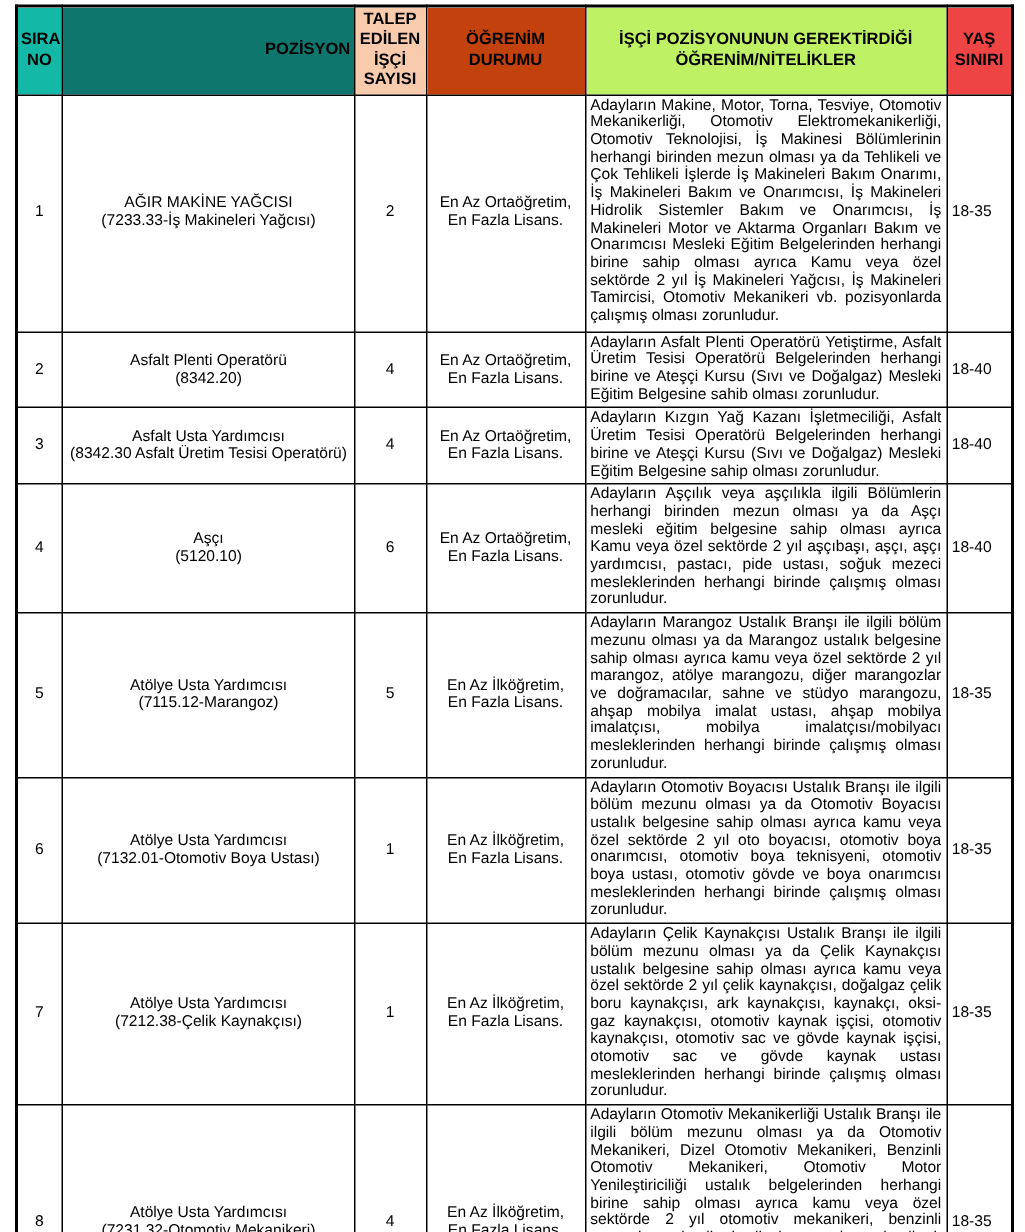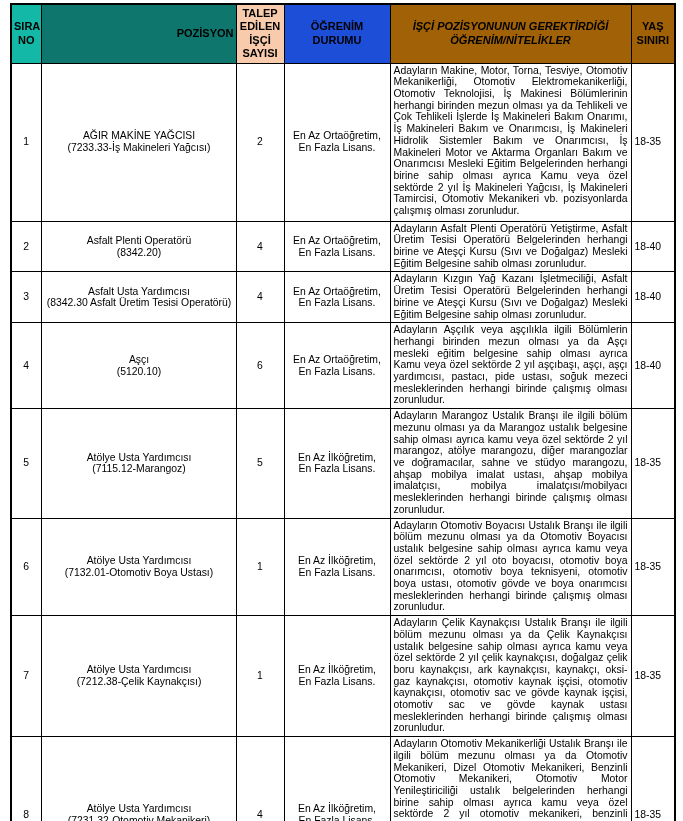--- a/index.html
+++ b/index.html
@@ -67,23 +67,23 @@
     <col style="width:48px">
     <col style="width:106px">
     <col style="width:241px">
     <col style="width:44px">
   </colgroup>
   <thead>
     <tr>
       <th style="background: #14b8a6;">SIRA NO</th>
       <th style="background: #0f766e; text-align: right;">POZİSYON</th>
       <th style="background: rgb(248, 203, 173);">TALEP EDİLEN İŞÇİ SAYISI</th>
-      <th style="background: #1d4ed8;">ÖĞRENİM DURUMU</th>
-      <th style="background: #a16207; font-style: italic;">İŞÇİ POZİSYONUNUN GEREKTİRDİĞİ ÖĞRENİM/NİTELİKLER</th>
-      <th style="background: #a16207;">YAŞ SINIRI</th>
+      <th style="background: #c2410c;">ÖĞRENİM DURUMU</th>
+      <th style="background: #bef264;">İŞÇİ POZİSYONUNUN GEREKTİRDİĞİ ÖĞRENİM/NİTELİKLER</th>
+      <th style="background: #ef4444;">YAŞ SINIRI</th>
     </tr>
   </thead>
   <tbody>
     <tr class="rh1">
       <td class="c-sira">1</td>
       <td class="c-poz">
         <span class="poz-title">AĞIR MAKİNE YAĞCISI</span>
         <span class="poz-code">(7233.33-İş Makineleri Yağcısı)</span>
       </td>
       <td class="c-talep">2</td>

